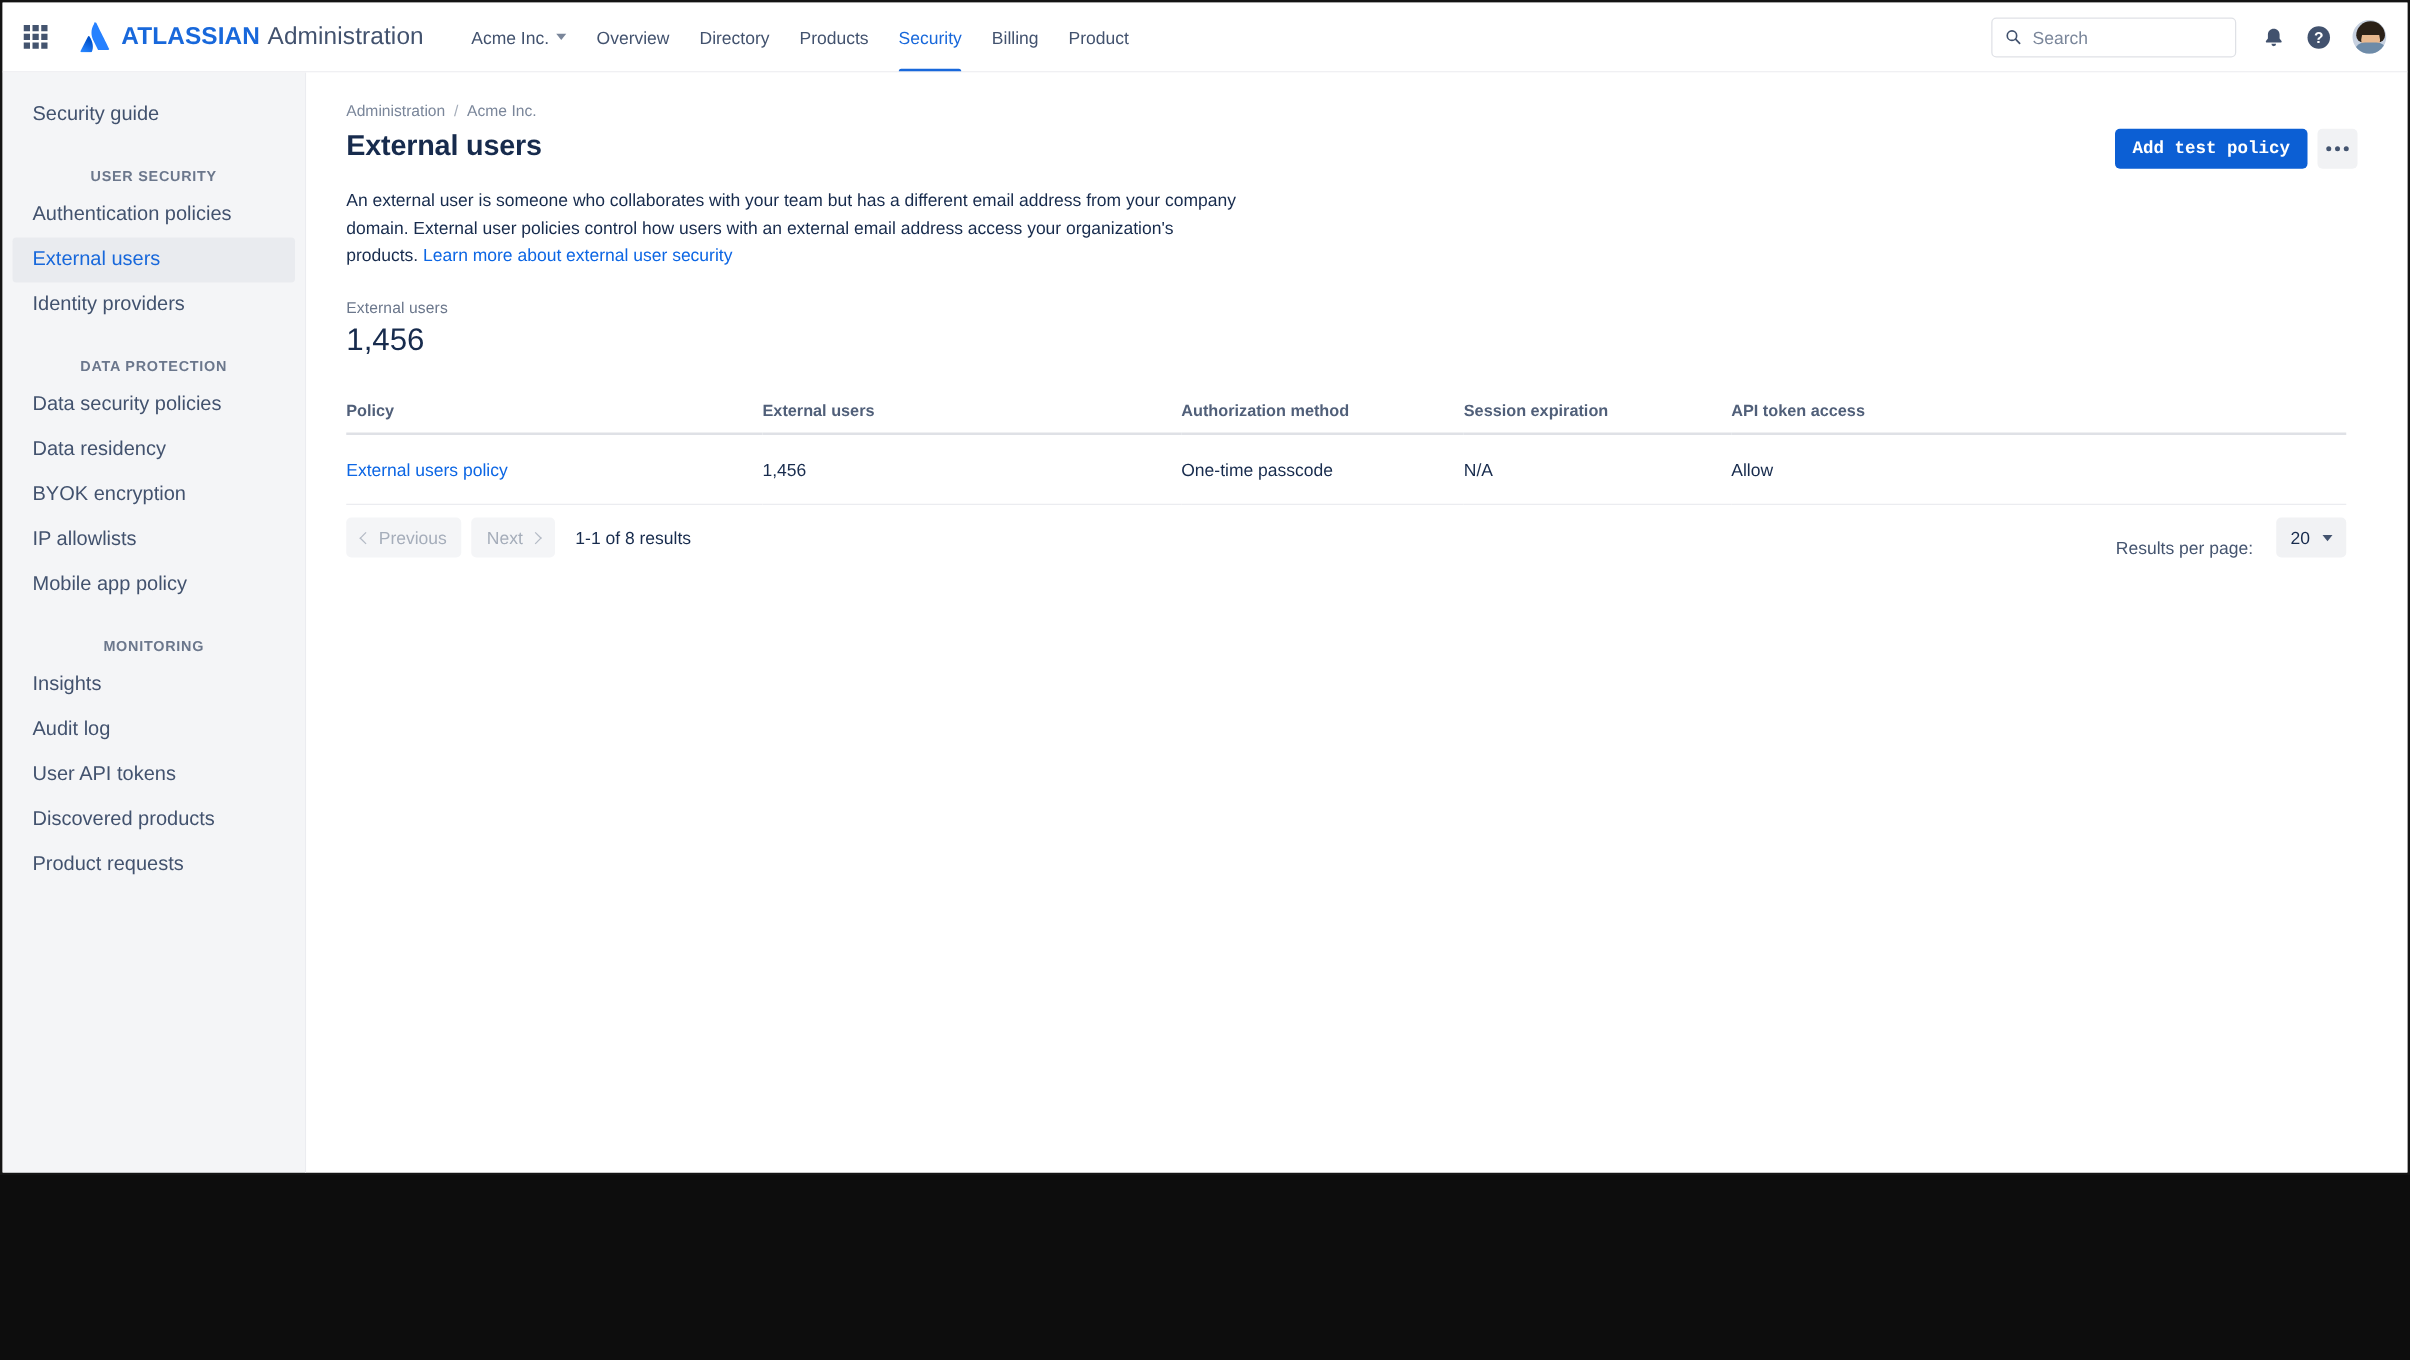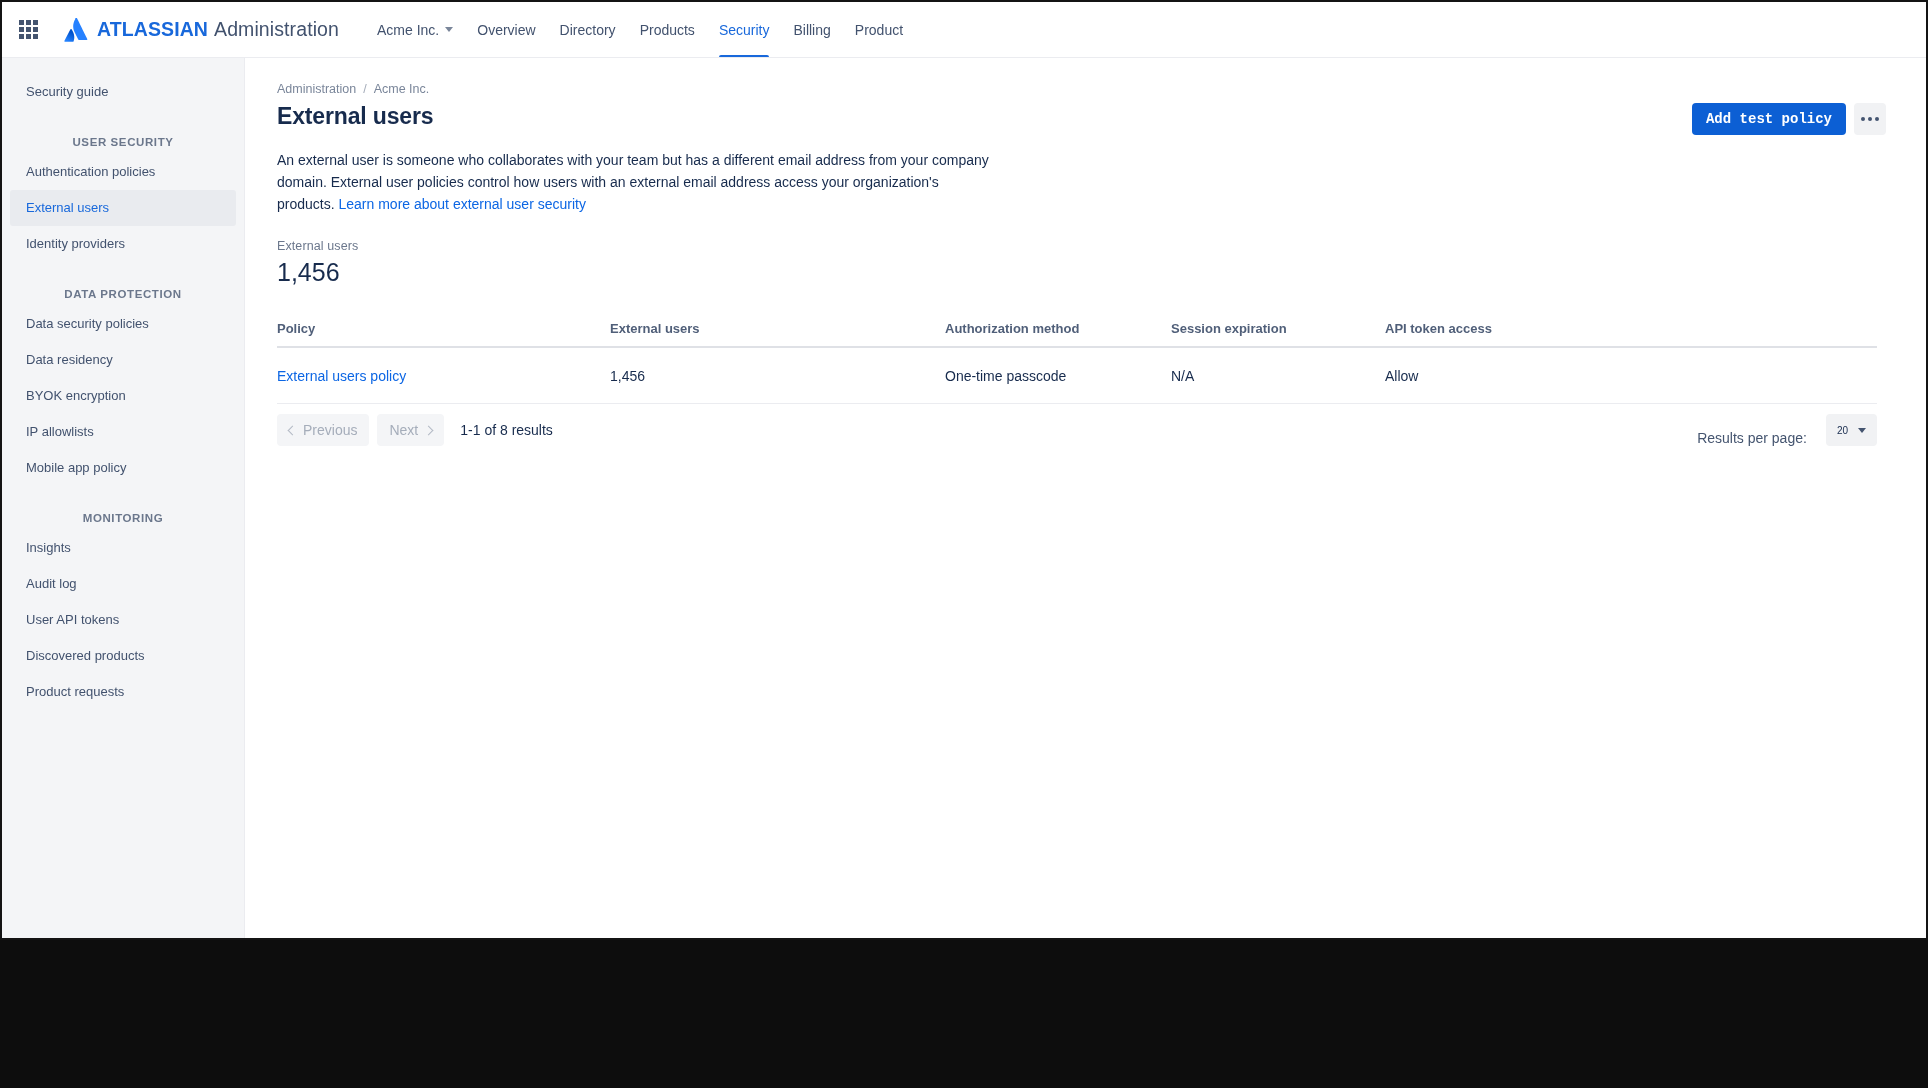--- a/index.html
+++ b/index.html
@@ -155,21 +155,21 @@
     width: 243px;
     flex: 0 0 243px;
     background: #f4f5f7;
     border-right: 1px solid #ebecf0;
     padding: 16px 8px 0 8px;
     overflow: hidden;
   }
   .side-item {
     display: block;
     padding: 8px 16px;
-    font-size: 13px;
+    font-size: 16px;
     color: #42526e;
     border-radius: 3px;
     cursor: pointer;
     line-height: 20px;
     white-space: nowrap;
   }
   .side-item.selected {
     background: #e9ebef;
     color: #1868db;
     font-weight: 500;
@@ -321,21 +321,21 @@
   .pg-right {
     margin-left: auto;
     display: flex; align-items: flex-end; gap: 19px;
   }
   .pg-label { font-size: 14px; color: #44546f; }
   .pg-select {
     display: flex; align-items: center; gap: 10px;
     background: #f1f2f4;
     border: none; border-radius: 4px;
     height: 32px; padding: 0 11px;
-    font-size: 10px; color: #172b4d;
+    font-size: 14px; color: #172b4d;
     cursor: pointer;
     font-family: "Liberation Sans", sans-serif;
   }
   .sel-caret {
     width: 0; height: 0;
     border-left: 4.5px solid transparent;
     border-right: 4.5px solid transparent;
     border-top: 5.5px solid #44546f;
   }
 </style>
@@ -393,20 +393,50 @@
         <span>Security</span>
       </div>
       <div class="navlink">
         <span>Billing</span>
       </div>
       <div class="navlink">
         <span>Product</span>
       </div>
     </div>
 
+    <div class="nav-right">
+      <div class="searchbox">
+        <svg width="15" height="15" viewBox="0 0 16 16">
+          <circle cx="6.8" cy="6.8" r="4.6" fill="none" stroke="#42526e" stroke-width="1.6"></circle>
+          <line x1="10.3" y1="10.3" x2="14.3" y2="14.3" stroke="#42526e" stroke-width="1.7" stroke-linecap="round"></line>
+        </svg>
+        <input class="search-input" type="text" placeholder="Search" style="">
+      </div>
+
+      <div class="iconbtn">
+        <svg width="18" height="18" viewBox="0 0 20 20">
+          <path fill="#42526e" d="M10 2.2c-3 0-5.2 2.3-5.2 5.2v3.4L3.1 13c-.4.6 0 1.4.8 1.4h12.2c.8 0 1.2-.8.8-1.4l-1.7-2.2V7.4c0-2.9-2.2-5.2-5.2-5.2z"></path>
+          <path fill="#42526e" d="M7.9 15.6a2.1 2.1 0 0 0 4.2 0z"></path>
+        </svg>
+      </div>
+
+      <div class="iconbtn">
+        <svg width="20" height="20" viewBox="0 0 20 20">
+          <circle cx="10" cy="10" r="9" fill="#42526e"></circle>
+          <text x="10" y="14.6" font-size="12.5" font-weight="700" fill="#ffffff" text-anchor="middle" font-family="Liberation Sans, sans-serif">?</text>
+        </svg>
+      </div>
+
+      <div class="avatar">
+        <span class="av-hair"></span>
+        <span class="av-face"></span>
+        <span class="av-fringe"></span>
+        <span class="av-body"></span>
+      </div>
+    </div>
   </div>
 
   <div class="body-wrap">
 
     <div class="sidebar">
       <div class="side-item">Security guide</div>
 
       <div class="side-heading">USER SECURITY</div>
       <div class="side-item">Authentication policies</div>
       <div class="side-item selected">External users</div>

